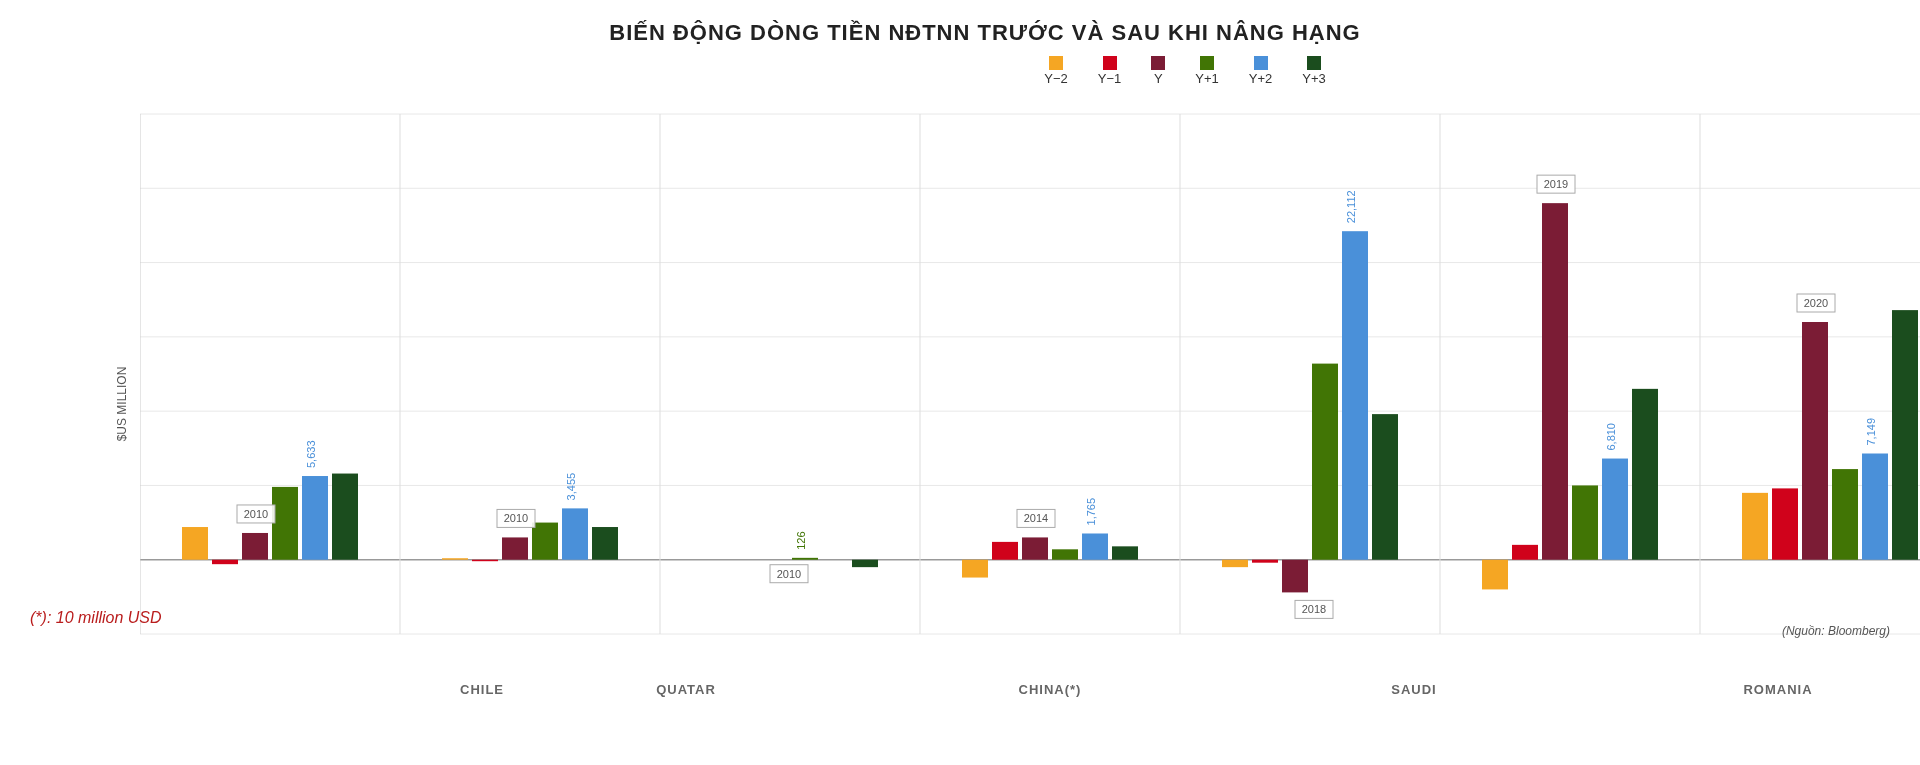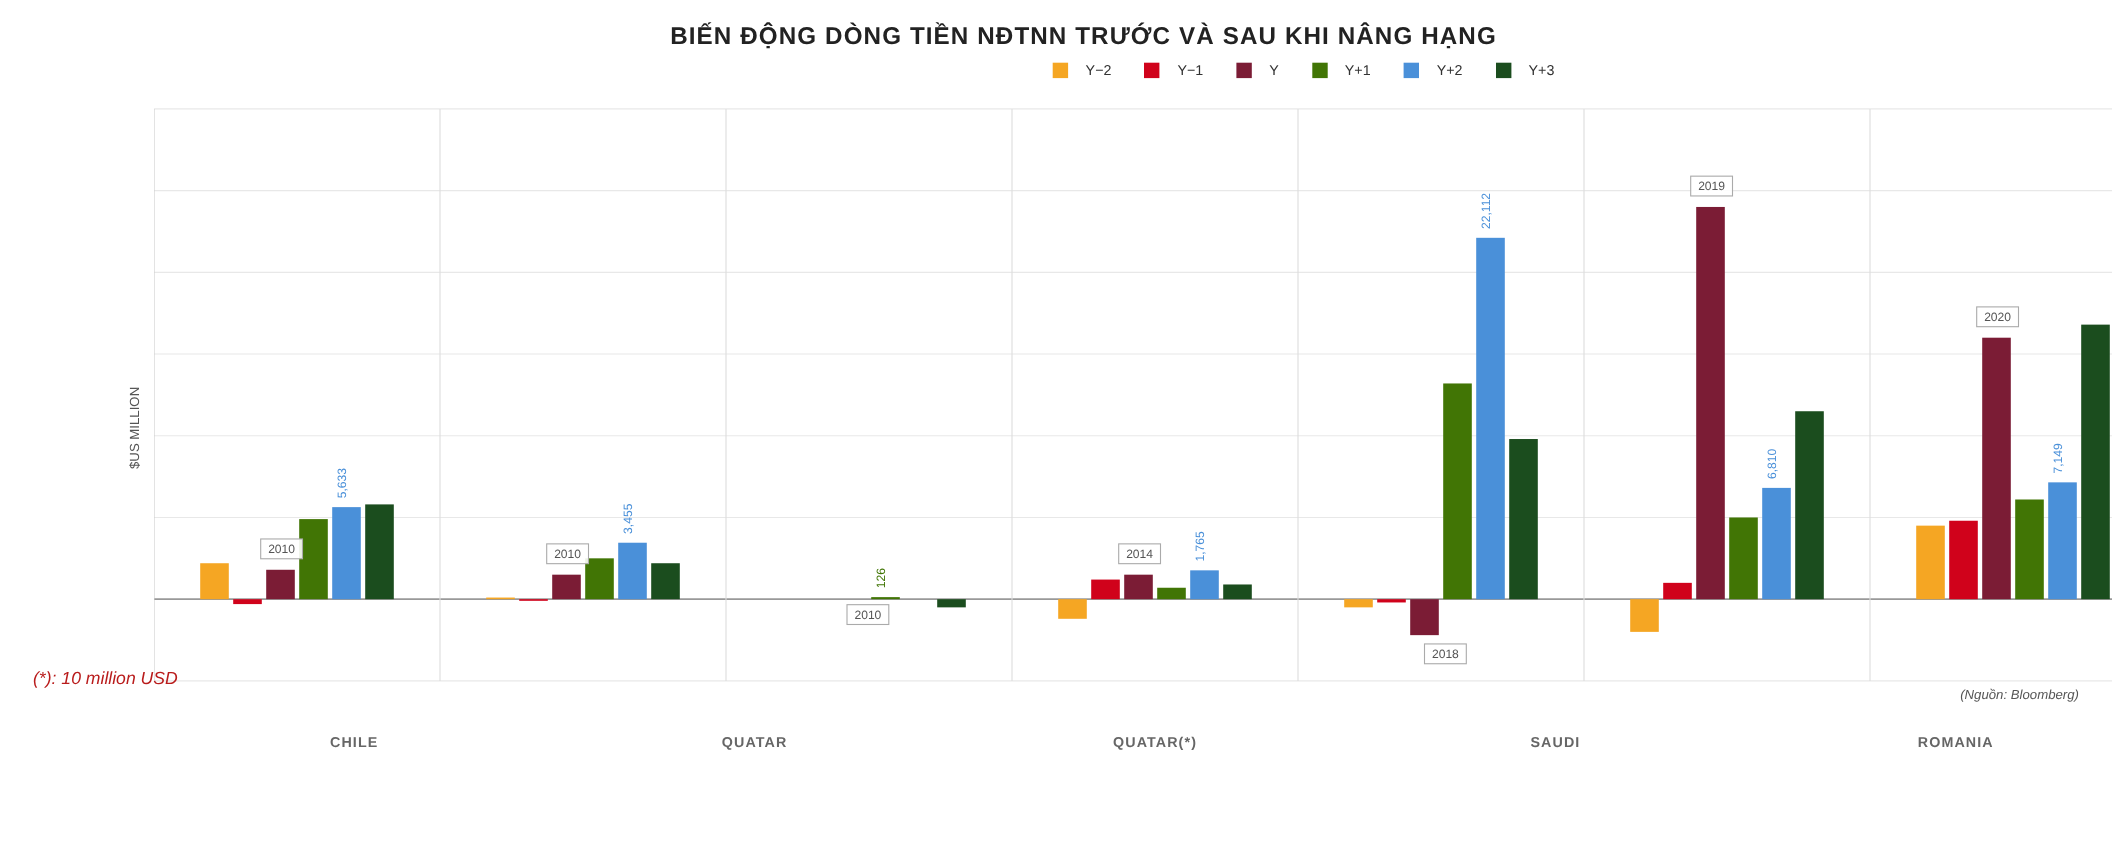--- a/index.html
+++ b/index.html
@@ -29,23 +29,24 @@
     .legend {
       display: flex;
       gap: 30px;
       justify-content: center;
       margin-bottom: 8px;
       margin-left: 400px;
     }
     .legend-item {
       display: flex;
       align-items: center;
-      gap: 16px;
+      gap: 1px;
       font-size: 13px;
       color: #333;
+      flex-direction: column;
     }
     .legend-color {
       width: 14px;
       height: 14px;
       display: inline-block;
     }
     .footer-left {
       position: absolute;
       bottom: 16px;
       left: 30px;
@@ -187,23 +188,23 @@
         <rect x="1722" y="359.50057142857145" width="26" height="106.21371428571427" fill="#4A90D9"></rect>
         <text transform="rotate(-90, 1735, 351.50057142857145)" x="1735" y="351.50057142857145" text-anchor="start" font-size="11" fill="#4A90D9">7,149</text>
         <rect x="1752" y="216.1142857142857" width="26" height="249.60000000000002" fill="#1B4D1E"></rect>
         <rect x="1657" y="200" width="38" height="18" fill="rgba(255,255,255,0.9)" stroke="#aaa" stroke-width="1"></rect>
         <text x="1676" y="213" text-anchor="middle" font-size="11" fill="#555">2020</text>
         <line x1="0" x2="0" y1="20" y2="540" stroke="#ccc" stroke-width="1"></line>
       </svg>
     <div class="y-axis-label" style="position:absolute;left:5px;top:50%;transform:translateY(-50%) rotate(-90deg);font-size:12px;color:#555;white-space:nowrap;">$US MILLION</div>
 
     <div id="country-labels" style="position:absolute;left:60px;top:580px;width:1820px;display:flex;">
-        <div style="flex: 1 1 0%; text-align: center; font-size: 13px; font-weight: bold; letter-spacing: 1px; color: rgb(102, 102, 102); padding-top: 8px;">CHILE</div>
+        <div style="flex: 1 1 0%; text-align: right; font-size: 13px; font-weight: bold; letter-spacing: 1px; color: rgb(102, 102, 102); padding-top: 8px;">CHILE</div>
         <div style="flex: 1 1 0%; text-align: center; font-size: 13px; font-weight: bold; letter-spacing: 1px; color: rgb(102, 102, 102); padding-top: 8px;">QUATAR</div>
-        <div style="flex: 1 1 0%; text-align: center; font-size: 13px; font-weight: bold; letter-spacing: 1px; color: rgb(102, 102, 102); padding-top: 8px;">QUATAR(*)</div>
+        <div style="flex: 1 1 0%; text-align: center; font-size: 13px; font-weight: bold; letter-spacing: 1px; color: rgb(102, 102, 102); padding-top: 8px;">CHINA(*)</div>
         <div style="flex: 1 1 0%; text-align: center; font-size: 13px; font-weight: bold; letter-spacing: 1px; color: rgb(102, 102, 102); padding-top: 8px;">SAUDI</div>
         <div style="flex: 1 1 0%; text-align: center; font-size: 13px; font-weight: bold; letter-spacing: 1px; color: rgb(102, 102, 102); padding-top: 8px;">ROMANIA</div>
       </div>
   </div>
 
   <div class="footer-left">(*): 10 million USD</div>
   <div class="footer-right">(Nguồn: Bloomberg)</div>
 </div>
 
 </body></html>

